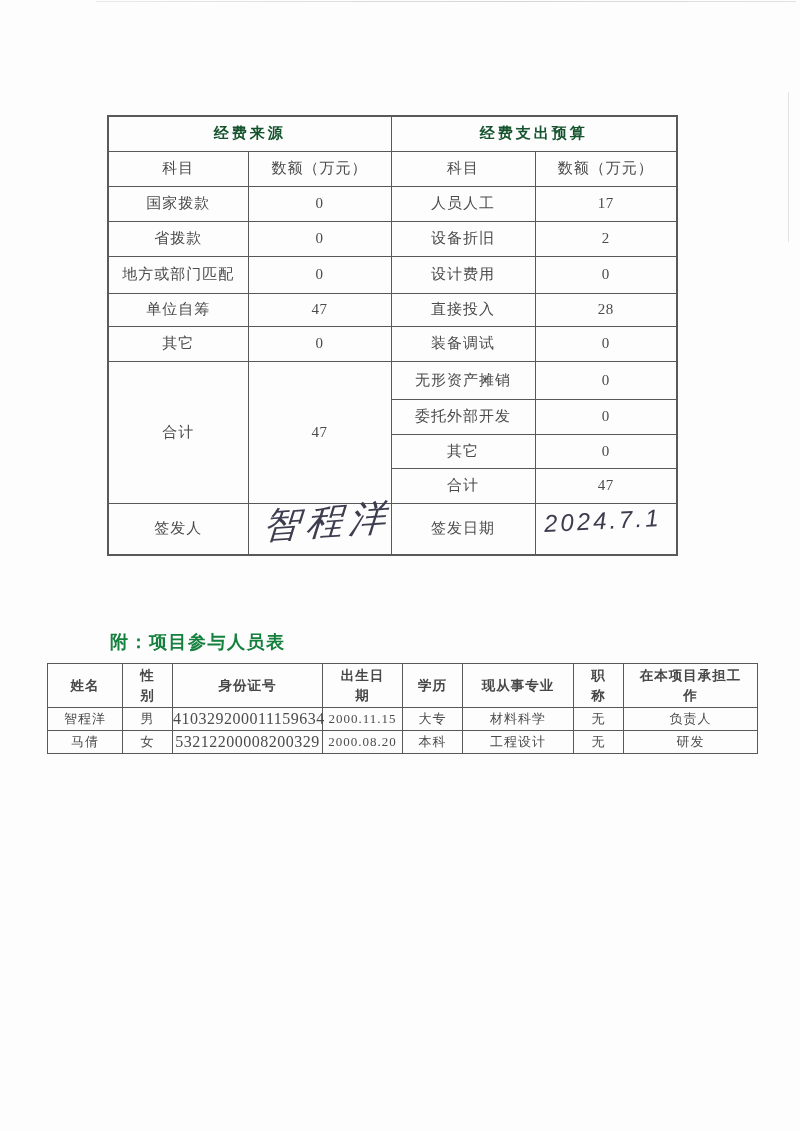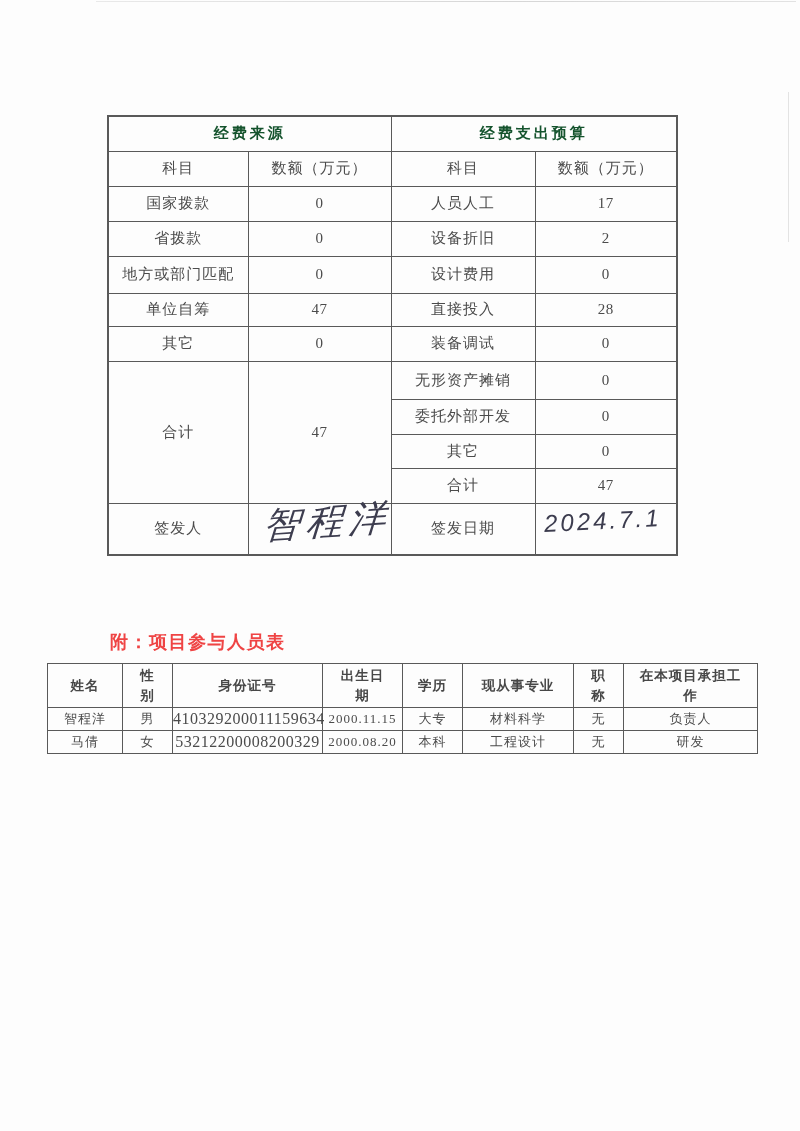--- a/index.html
+++ b/index.html
@@ -50,21 +50,21 @@
   .hand-date{
     position:absolute;left:8px;top:3px;
     font-family:"Liberation Sans",cursive;
     font-size:24px;font-style:italic;color:var(--ink);
     transform:rotate(-3deg);
     letter-spacing:3px;white-space:nowrap;
   }
   
   .attach-title{
     position:absolute;left:110px;top:630px;
-    font-size:18px;font-weight:bold;color:#ef4444;
+    font-size:18px;font-weight:bold;color:#15803d;
     letter-spacing:1.5px;
   }
   
   .participants-table{left:47px;top:663px;width:710px;border:1.5px solid var(--border);}
   .participants-table th{
     font-size:13.5px;font-weight:bold;color:#474747;
     line-height:1.45;padding:2px 14px;
   }
   .participants-table td{font-size:13px;}
   .participants-table td.id-num{font-size:16px;letter-spacing:0.5px;}

